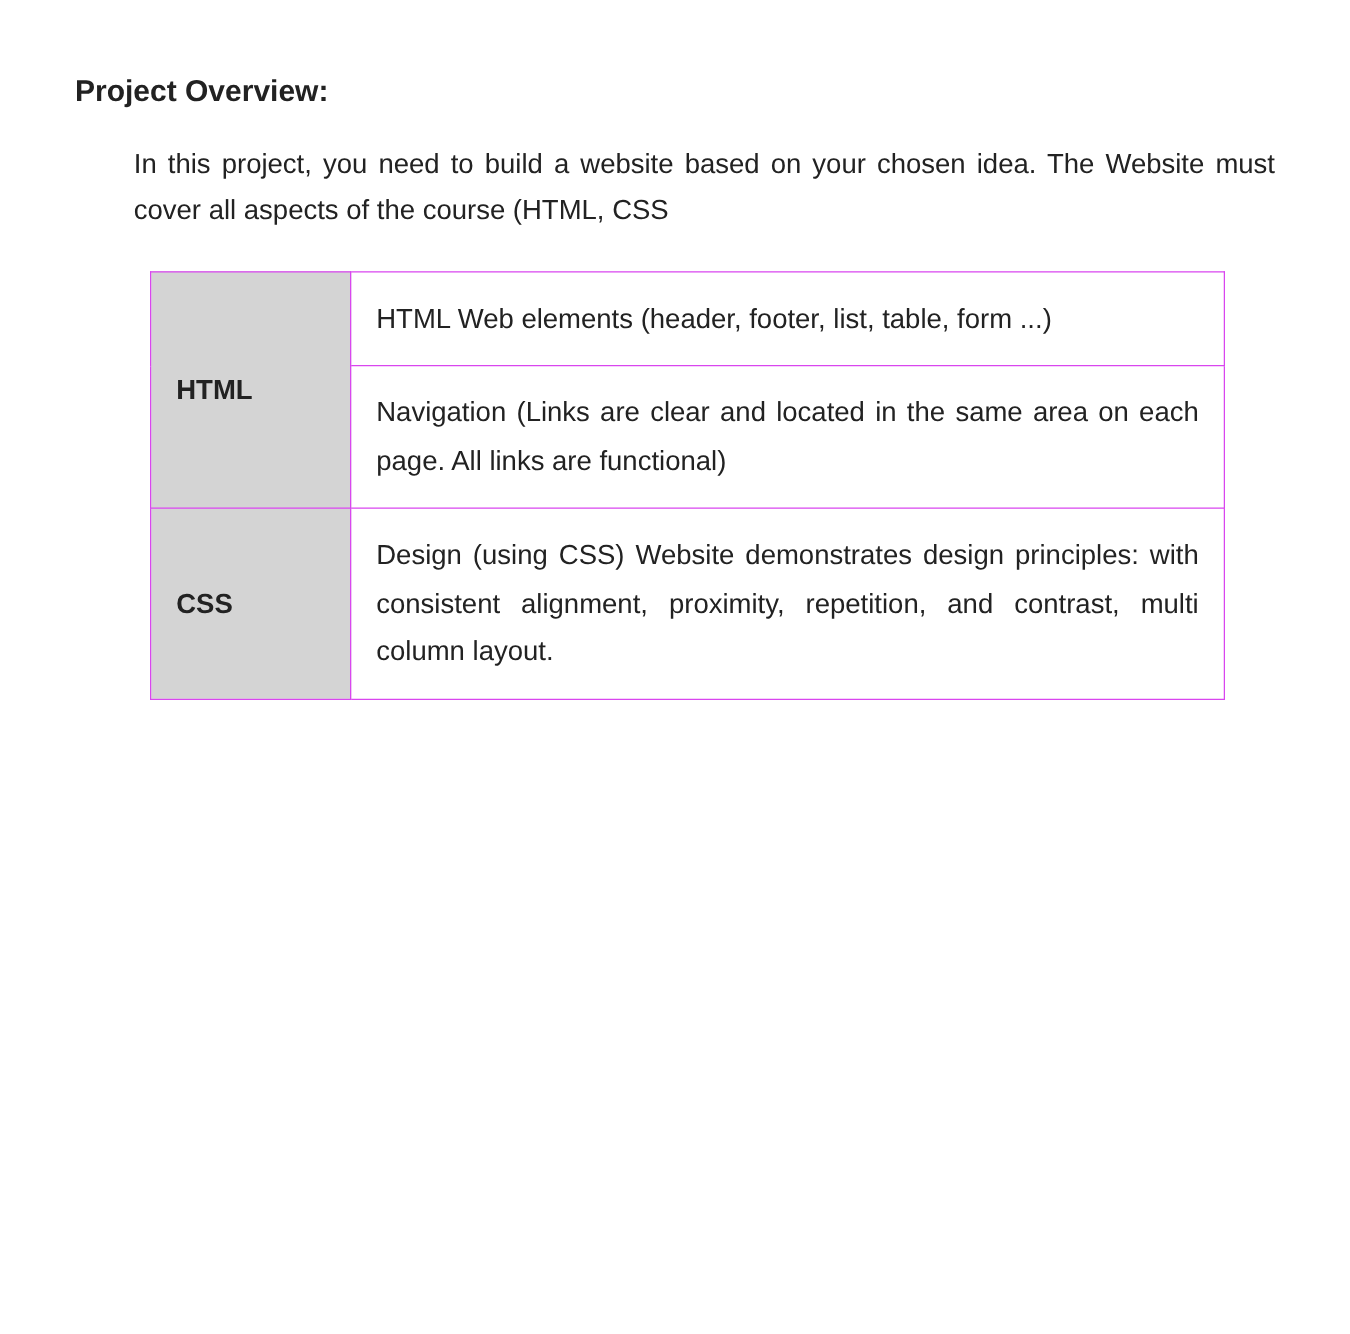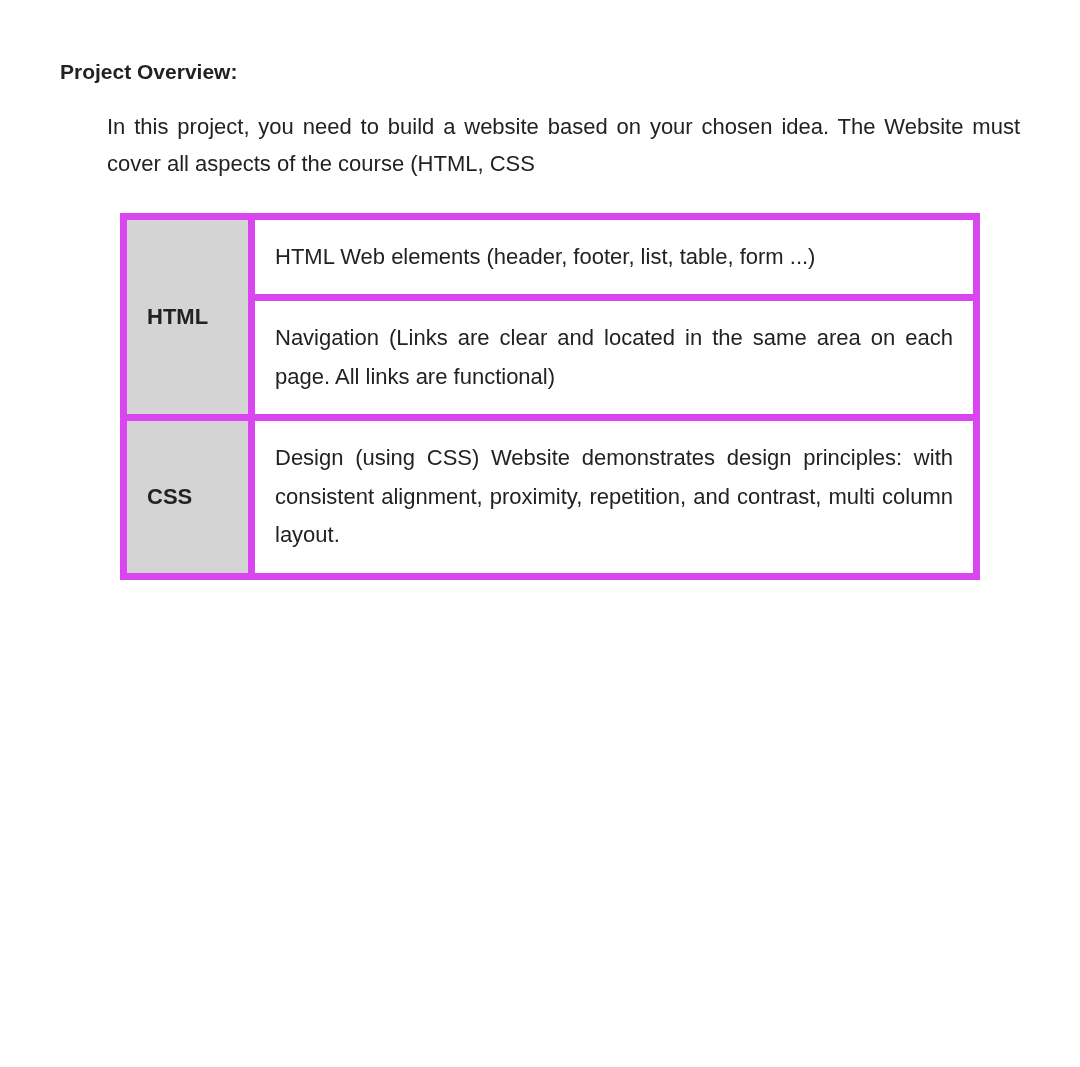--- a/index.html
+++ b/index.html
@@ -12,49 +12,49 @@
       background: #ffffff;
       font-family: Arial, sans-serif;
       font-size: 22px;
       color: #222222;
       padding: 60px 60px 60px 60px;
       max-width: 1080px;
     }
 
     .project-title {
       font-weight: bold;
-      font-size: 21px;
+      font-size: 24px;
       margin-bottom: 24px;
     }
 
     .intro-text {
       font-size: 22px;
       line-height: 1.7;
       margin-bottom: 30px;
       text-align: justify;
       margin-left: 47px;
     }
 
     .content-table {
       border-collapse: collapse;
       width: 860px;
       margin-left: 60px;
       font-size: 22px;
     }
 
     .content-table td {
-      border: 7px solid #d946ef;
+      border: 1px solid #d946ef;
       padding: 18px 20px;
       vertical-align: middle;
     }
 
     .label-cell {
       background-color: #d4d4d4;
       font-weight: bold;
-      width: 128px;
+      width: 160px;
       text-align: left;
       padding-left: 20px;
     }
 
     .content-cell {
       text-align: justify;
       line-height: 1.75;
       padding: 18px 22px;
     }
   </style>

